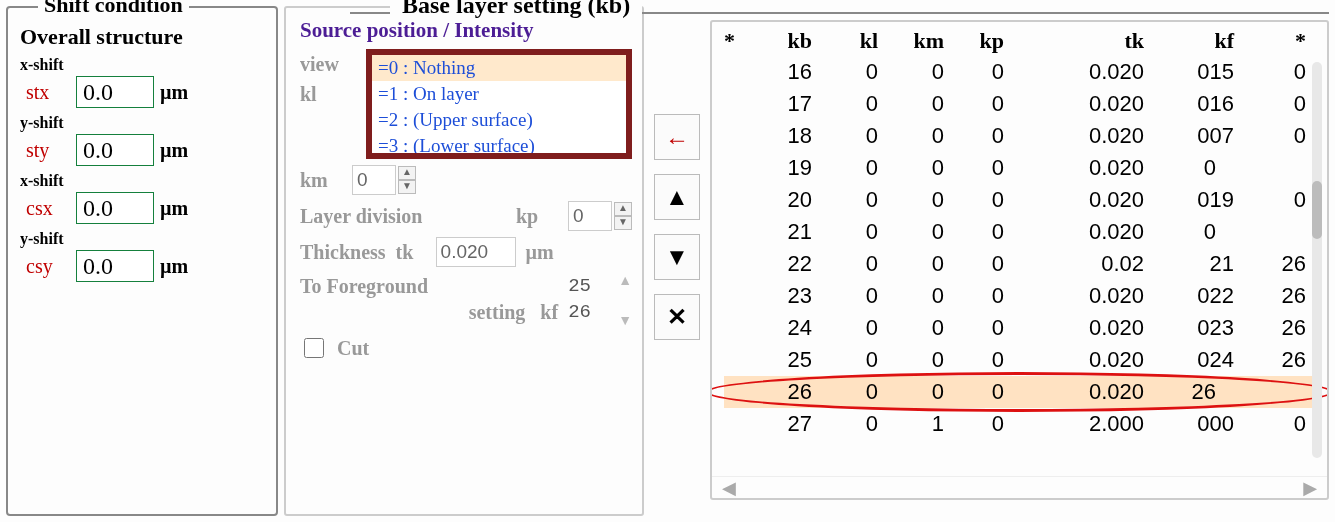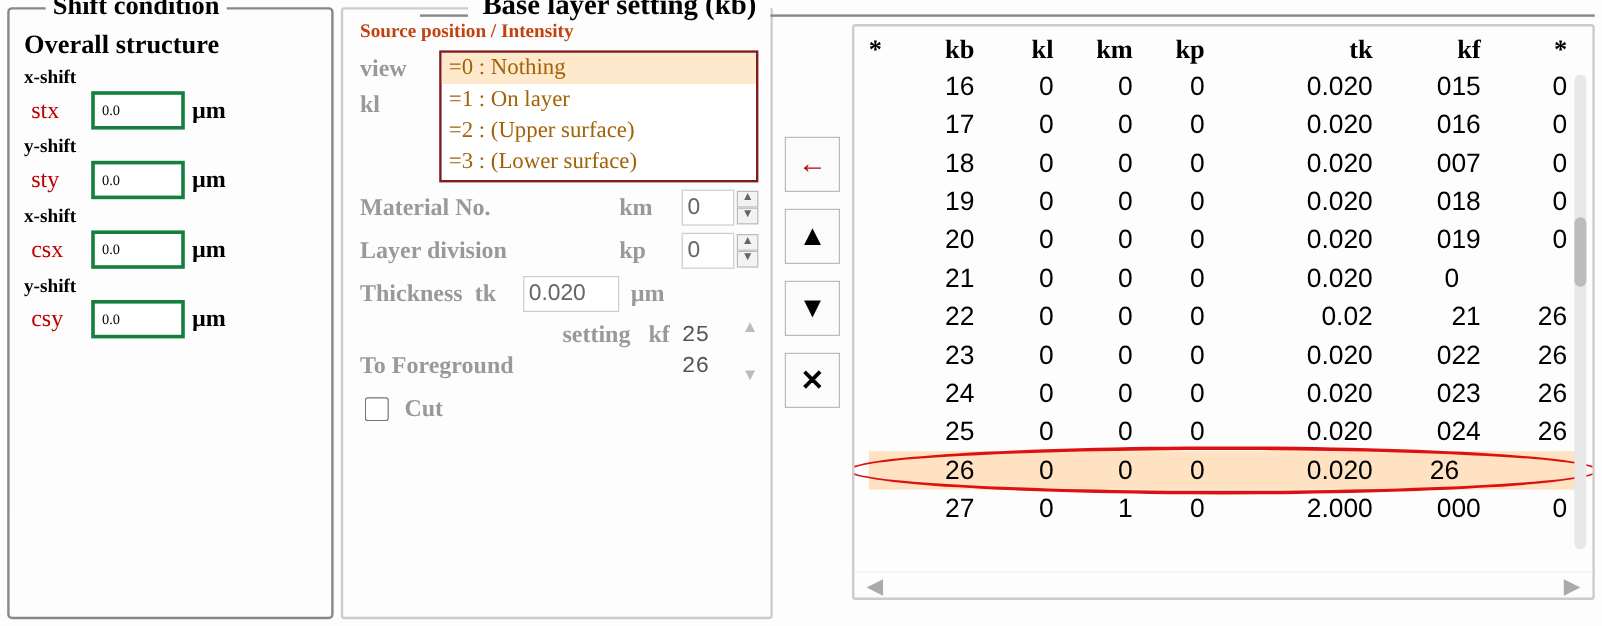--- a/index.html
+++ b/index.html
@@ -53,23 +53,23 @@
   }
   .var-name {
     color: #c00000;
     font-family: "Times New Roman", serif;
     font-size: 20px;
     width: 44px;
   }
   input.num {
     width: 78px;
     height: 32px;
-    font-size: 12px;
+    font-size: 24px;
     font-family: inherit;
-    border: 3px solid #15803d;
+    border: 1px solid #15803d;
     background: #fff;
     padding: 2px 6px;
   }
   .unit {
     font-weight: bold;
     font-size: 20px;
   }
   
   .panel-mid {
     width: 360px;
@@ -77,41 +77,41 @@
     border-radius: 3px;
     padding: 10px 10px 10px 14px;
     color: #999;
     font-size: 20px;
     display: flex;
     flex-direction: column;
     gap: 6px;
   }
   .mid-title {
     font-weight: bold;
-    font-size: 16px;
-    color: #c2410c;
+    font-size: 21px;
+    color: #4c1d95;
   }
   .view-row {
     display: flex;
     gap: 6px;
     align-items: flex-start;
   }
   .view-labels {
     width: 60px;
     color: #999;
     font-size: 20px;
     line-height: 30px;
     font-weight: bold;
   }
   .listbox {
     flex: 1;
-    border: 2px solid #7f1d1d;
+    border: 6px solid #7f1d1d;
     background: #fff;
     font-size: 19px;
-    color: #a16207;
+    color: #1d4ed8;
     line-height: 26px;
     height: 110px;
     overflow: hidden;
   }
   .listbox .opt { padding: 0 6px; white-space: nowrap; }
   .listbox .opt.selected { background: #ffe9cc; }
   .mid-row {
     display: flex;
     align-items: center;
     gap: 10px;
@@ -359,21 +359,20 @@
       </div>
       <div class="listbox" id="view-listbox">
           <div class="opt selected">=0 : Nothing</div>
           <div class="opt">=1 : On layer</div>
           <div class="opt">=2 : (Upper surface)</div>
           <div class="opt">=3 : (Lower surface)</div>
         </div>
     </div>
 
     <div class="mid-row">
-      <span class="lbl">Material No.</span>
       <span class="var">km</span>
       <div class="stepper">
         <input class="mid-input" style="width: 44px;" value="0">
         <div class="spin">
           <div class="spin-btn">▲</div>
           <div class="spin-btn">▼</div>
         </div>
       </div>
     </div>
 
@@ -391,25 +390,25 @@
 
     <div class="mid-row">
       <span>Thickness</span>
       <span class="var" style="width:30px">tk</span>
       <input class="mid-input" value="0.020" style="">
       <span>µm</span>
     </div>
 
     <div class="fg-row">
       <div class="fg-text">
+        <div>To Foreground</div>
         <div style="text-align:right">
           <span>setting</span>&nbsp;&nbsp;
           <span>kf</span>
         </div>
-        <div>To Foreground</div>
       </div>
       <div class="fg-list" id="fg-list">
           <div>25</div>
           <div>26</div>
         </div>
       <div class="fg-scroll">
         <span class="tri">▲</span>
         <span class="tri">▼</span>
       </div>
     </div>
@@ -484,21 +483,20 @@
             <div class="cell c-kf">007</div>
             <div class="cell c-star2">0</div>
           </div>
           <div class="row">
             <div class="cell c-star1"></div>
             <div class="cell c-kb">19</div>
             <div class="cell c-kl">0</div>
             <div class="cell c-km">0</div>
             <div class="cell c-kp">0</div>
             <div class="cell c-tk">0.020</div>
-            <div class="cell c-kf">018</div>
             <div class="cell c-star2">0</div>
           </div>
           <div class="row">
             <div class="cell c-star1"></div>
             <div class="cell c-kb">20</div>
             <div class="cell c-kl">0</div>
             <div class="cell c-km">0</div>
             <div class="cell c-kp">0</div>
             <div class="cell c-tk">0.020</div>
             <div class="cell c-kf">019</div>

